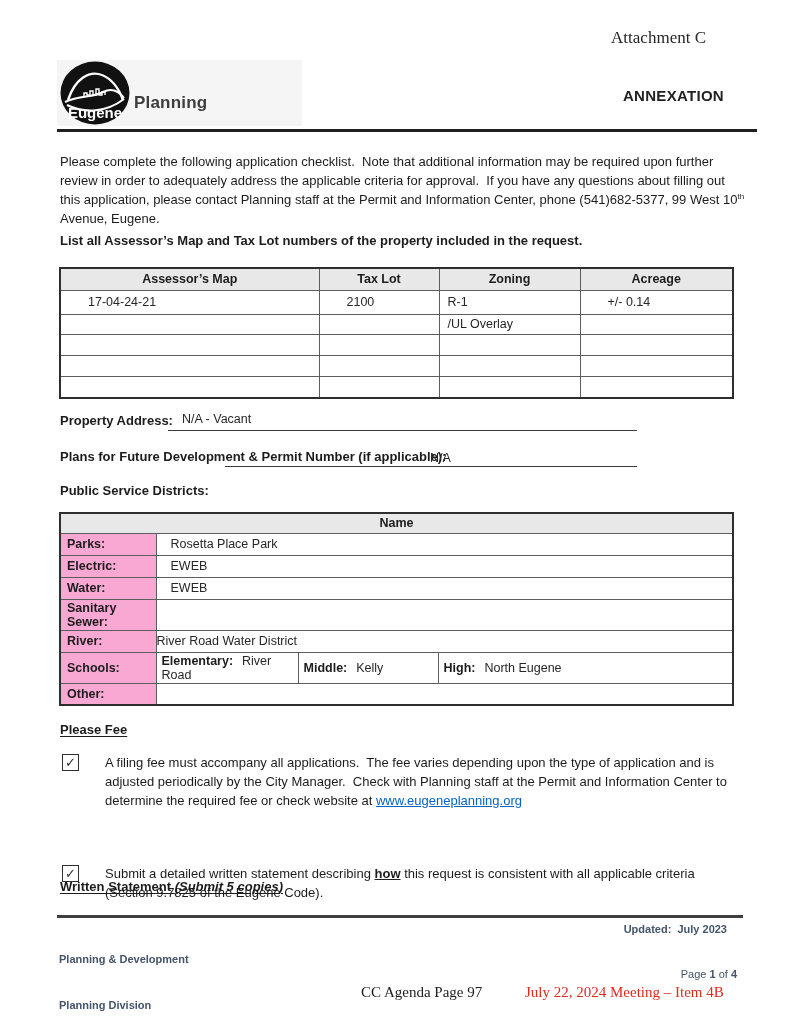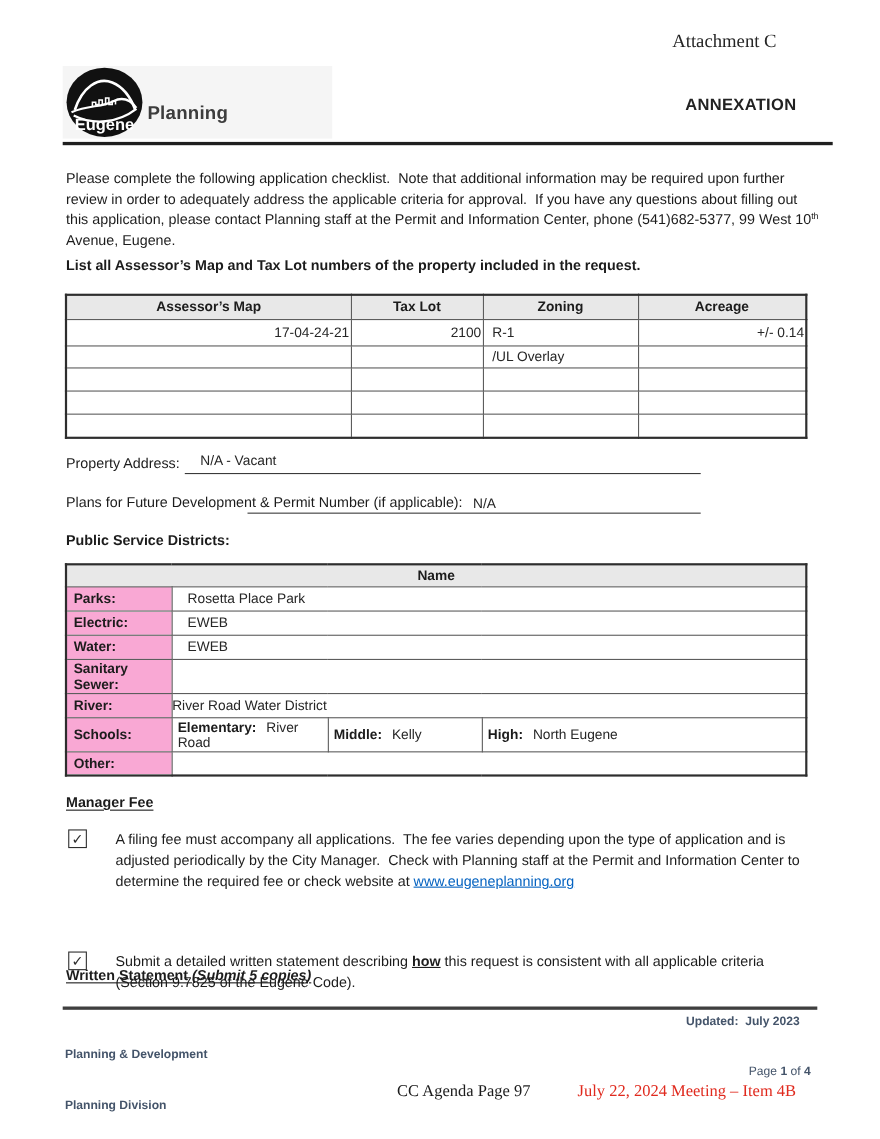--- a/index.html
+++ b/index.html
@@ -17,33 +17,33 @@
 
   
   .intro{left:60px;top:152px;width:686px;font-size:13px;line-height:1.47;white-space:pre-wrap;}
   .list-instruction{left:60px;top:233px;font-size:13px;font-weight:bold;}
 
   
   table{border-collapse:collapse;table-layout:fixed;}
   .t1{left:59px;top:267px;width:675px;border:2px solid #2e2e2e;}
   .t1 th,.t1 td{border:1px solid #5d5d5d;font-size:12.5px;overflow:hidden;}
   .t1 th{background:#e8e8e8;font-weight:bold;text-align:center;}
-  .t1 td{text-align:right;color:#262626;padding-left:27px;}
+  .t1 td{text-align:left;color:#262626;padding-left:27px;}
   .t1 td.zl{text-align:left;padding-left:8px;}
   .t2{left:59px;top:512px;width:675px;border:2px solid #2e2e2e;}
   .t2 th,.t2 td{border:1px solid #5d5d5d;font-size:12.5px;overflow:hidden;}
   .t2 th{background:#e8e8e8;font-weight:bold;text-align:center;}
   .t2 td.lbl{background:#f9a8d4;font-weight:bold;text-align:left;padding-left:6px;}
   .t2 td.val{text-align:left;padding-left:14px;color:#262626;}
   .t2 td.sub{text-align:left;padding-left:5px;}
   .t2 .sublbl{font-weight:bold;}
   .t2 .subval{margin-left:9px;color:#262626;}
 
   
-  .flabel{font-size:13px;font-weight:normal;text-align:right;}
+  .flabel{font-size:13px;font-weight:bold;text-align:right;}
   .fline{border-bottom:1.5px solid #3a3a3a;height:1px;}
   .fvalue{font-size:12.5px;color:#262626;}
 
   .psd-label{left:60px;top:483px;font-size:13px;font-weight:bold;}
 
   
   .sec-head{font-size:13px;font-weight:bold;text-decoration:underline;text-underline-offset:2px;}
   .sec-sub{font-weight:bold;font-style:italic;}
   .checkbox{width:15px;height:15px;border:1.6px solid #2e2e2e;display:flex;align-items:center;
             justify-content:center;font-size:13px;color:#2e2e2e;line-height:1;}
@@ -182,21 +182,21 @@
       <td class="sub"><span class="sublbl">Middle:</span><span class="subval">Kelly</span></td>
       <td class="sub"><span class="sublbl">High:</span><span class="subval">North Eugene</span></td>
     </tr>
     <tr style="height:22px">
       <td class="lbl">Other:</td>
       <td class="val" colspan="3"></td>
     </tr>
   </tbody>
     </table>
 
-  <div class="abs sec-head" style="left:60px;top:722px">Manager Fee</div>
+  <div class="abs sec-head" style="left:60px;top:722px">Please Fee</div>
   <div class="abs checkbox" style="left:62px;top:754px">
       <span>✓</span>
     </div>
   <div class="abs check-text" style="left:105px;top:753px;width:637px"><span>A filing fee must accompany all applications.  The fee varies depending upon the type of application and is adjusted periodically by the City Manager.  Check with Planning staff at the Permit and Information Center to determine the required fee or check website at </span><a class="link">www.eugeneplanning.org</a></div>
 
   <div class="abs sec-head" style="left:60px;top:879px"><span>Written Statement</span> <span class="sec-sub">(Submit 5 copies)</span></div>
   <div class="abs checkbox" style="left:62px;top:865px">
       <span>✓</span>
     </div>
   <div class="abs check-text" style="left:105px;top:864px;width:637px"><span>Submit a detailed written statement describing </span><span class="bold-u">how</span><span> this request is consistent with all applicable criteria (Section 9.7825 of the Eugene Code).</span></div>

